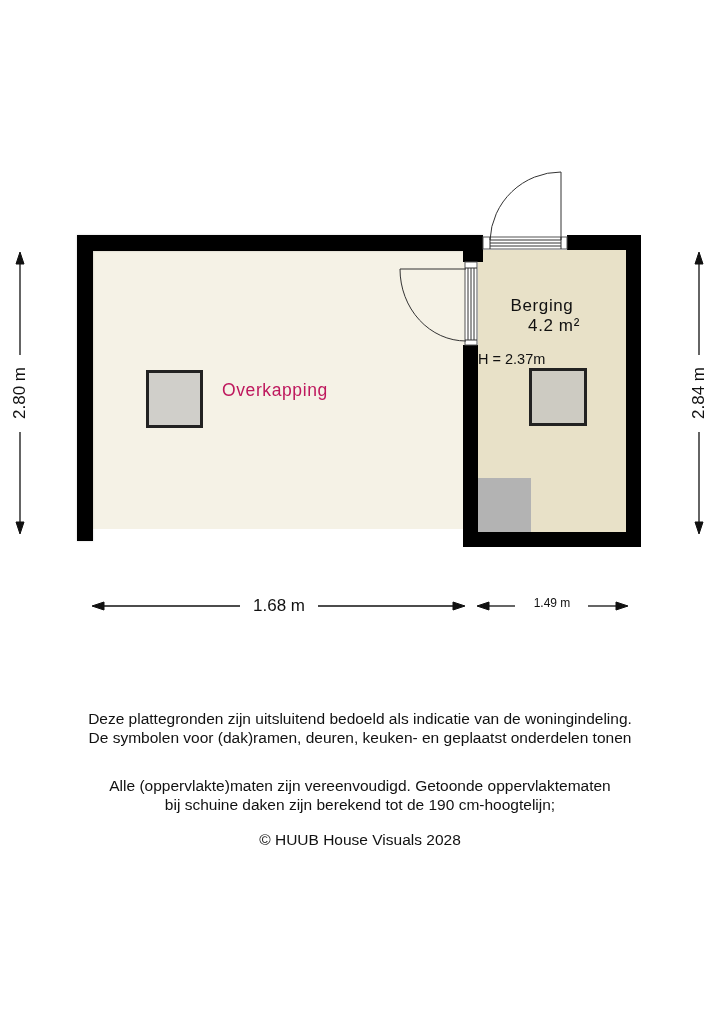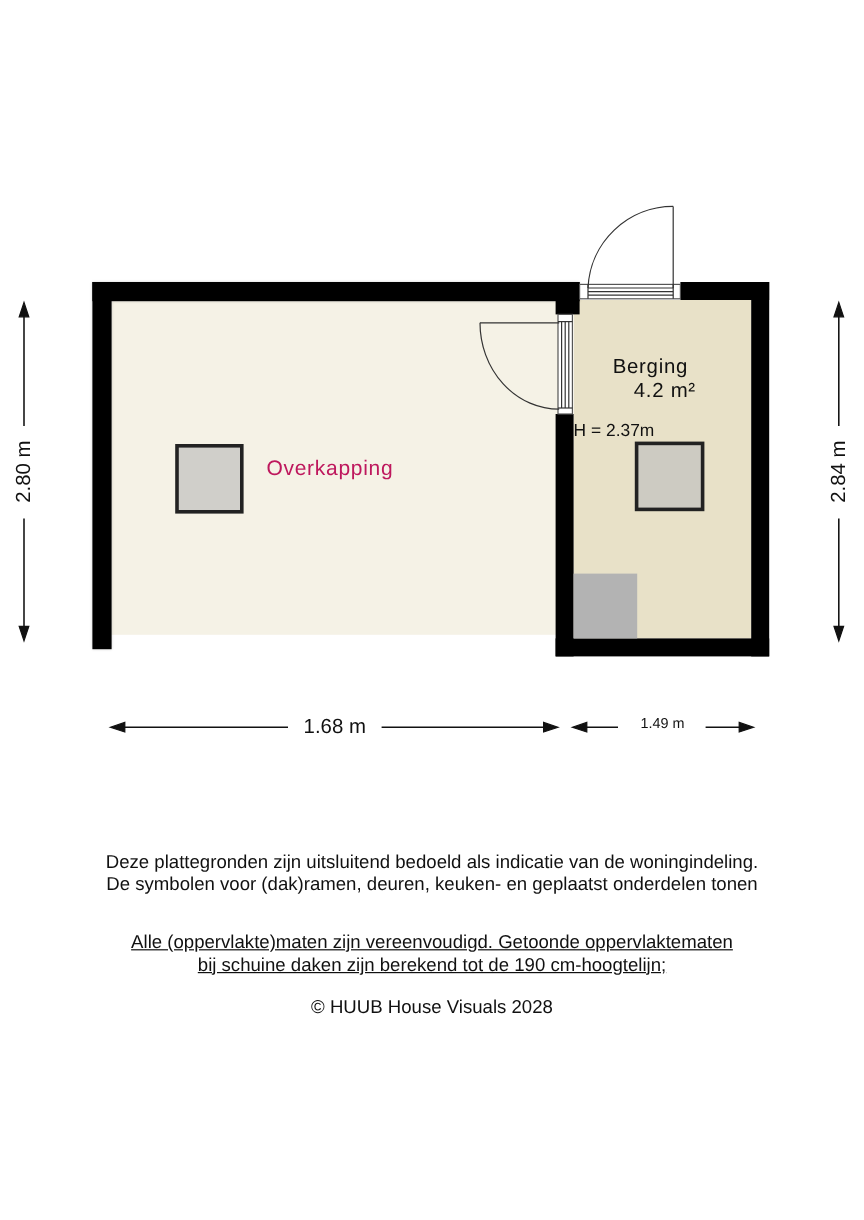--- a/index.html
+++ b/index.html
@@ -98,17 +98,17 @@
   <div class="abs" style="left:-20px;top:383px;width:80px;text-align:center;font-size:17px;transform:rotate(-90deg);">2.80 m</div>
   <div class="abs" style="left:659px;top:383px;width:80px;text-align:center;font-size:17px;transform:rotate(-90deg);">2.84 m</div>
   <div class="abs" style="left:240px;top:596px;width:78px;text-align:center;font-size:17px;">1.68 m</div>
   <div class="abs" style="left:514px;top:596px;width:76px;text-align:center;font-size:12px;">1.49 m</div>
 </div>
 
 <div class="disclaimer" style="top:710px;">
   <p>Deze plattegronden zijn uitsluitend bedoeld als indicatie van de woningindeling.</p>
   <p>De symbolen voor (dak)ramen, deuren, keuken- en geplaatst onderdelen tonen</p>
 </div>
-<div class="disclaimer" style="top:777px;text-decoration:underline;">
+<div class="disclaimer" style="top:777px;">
   <p>Alle (oppervlakte)maten zijn vereenvoudigd. Getoonde oppervlaktematen</p>
   <p>bij schuine daken zijn berekend tot de 190 cm-hoogtelijn;</p>
 </div>
 <div class="disclaimer" style="top:831px;">© HUUB House Visuals 2028</div>
 
 </body></html>

